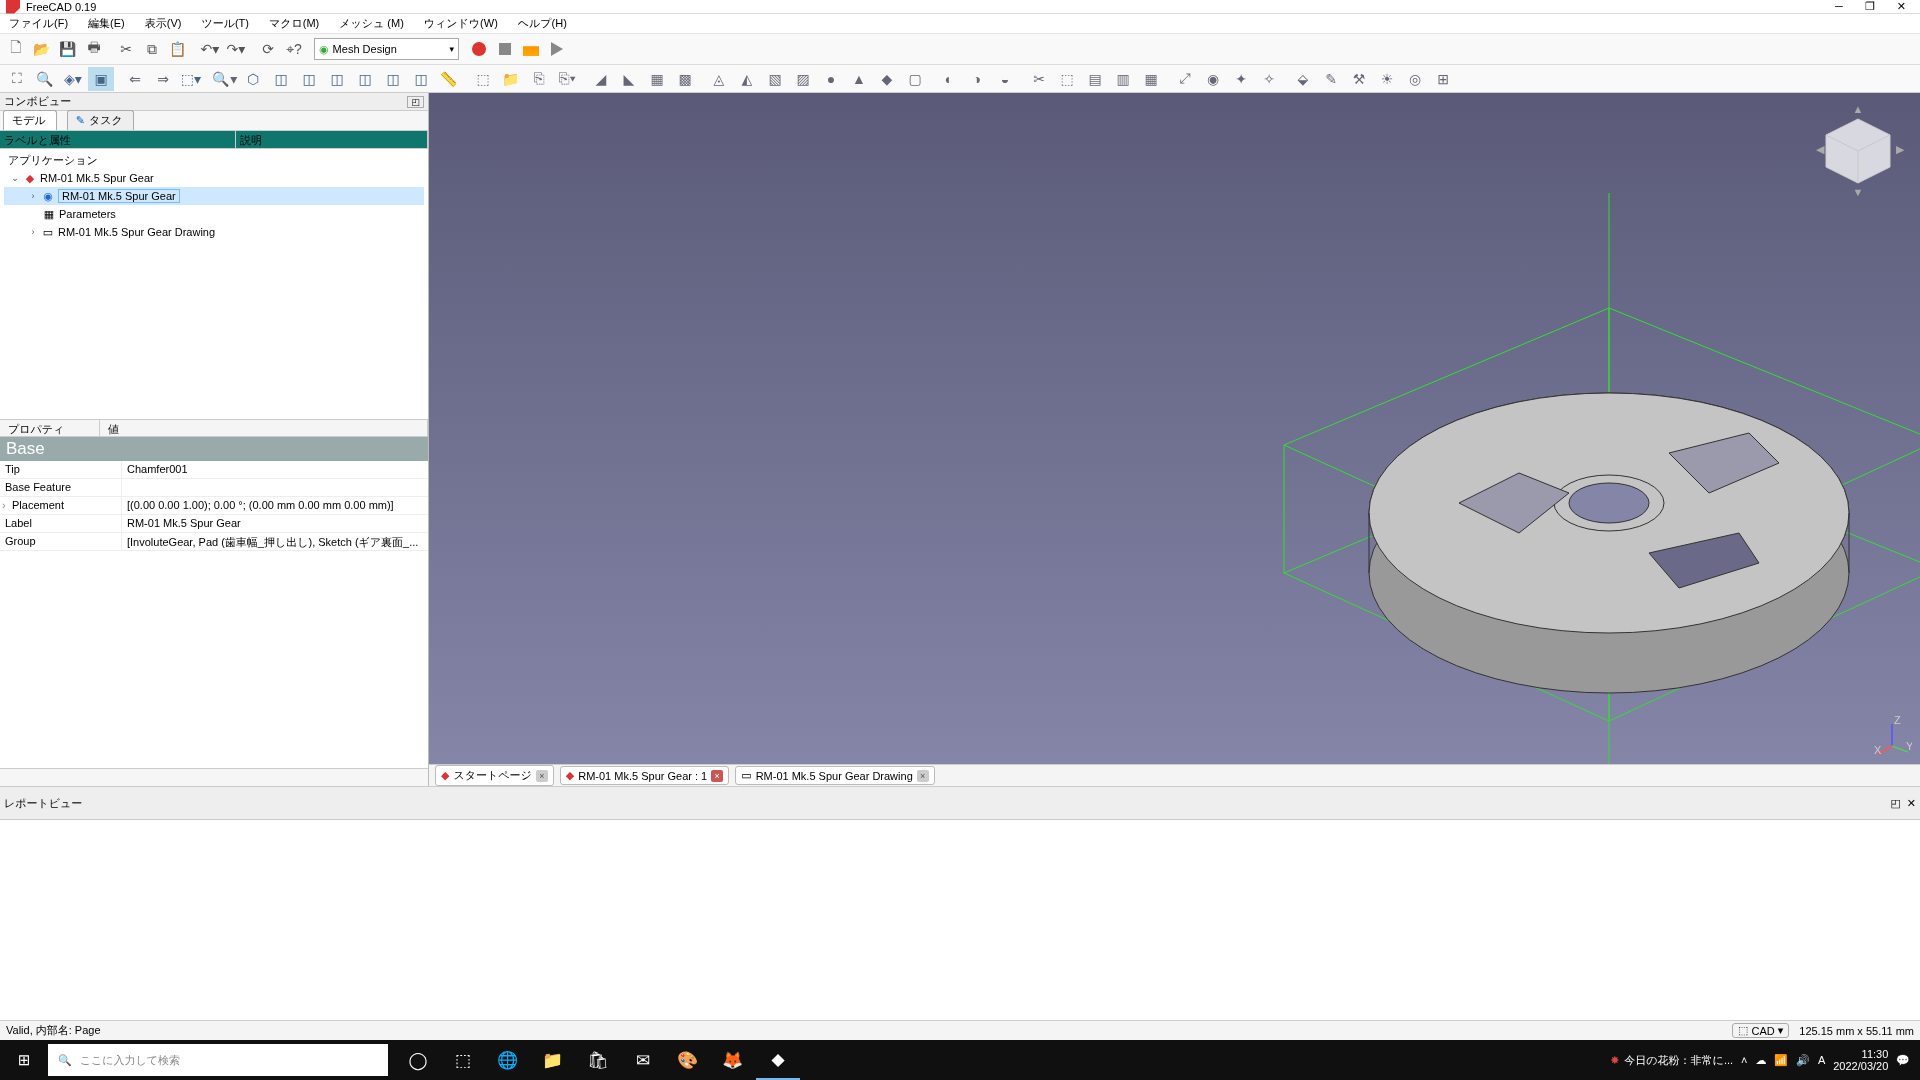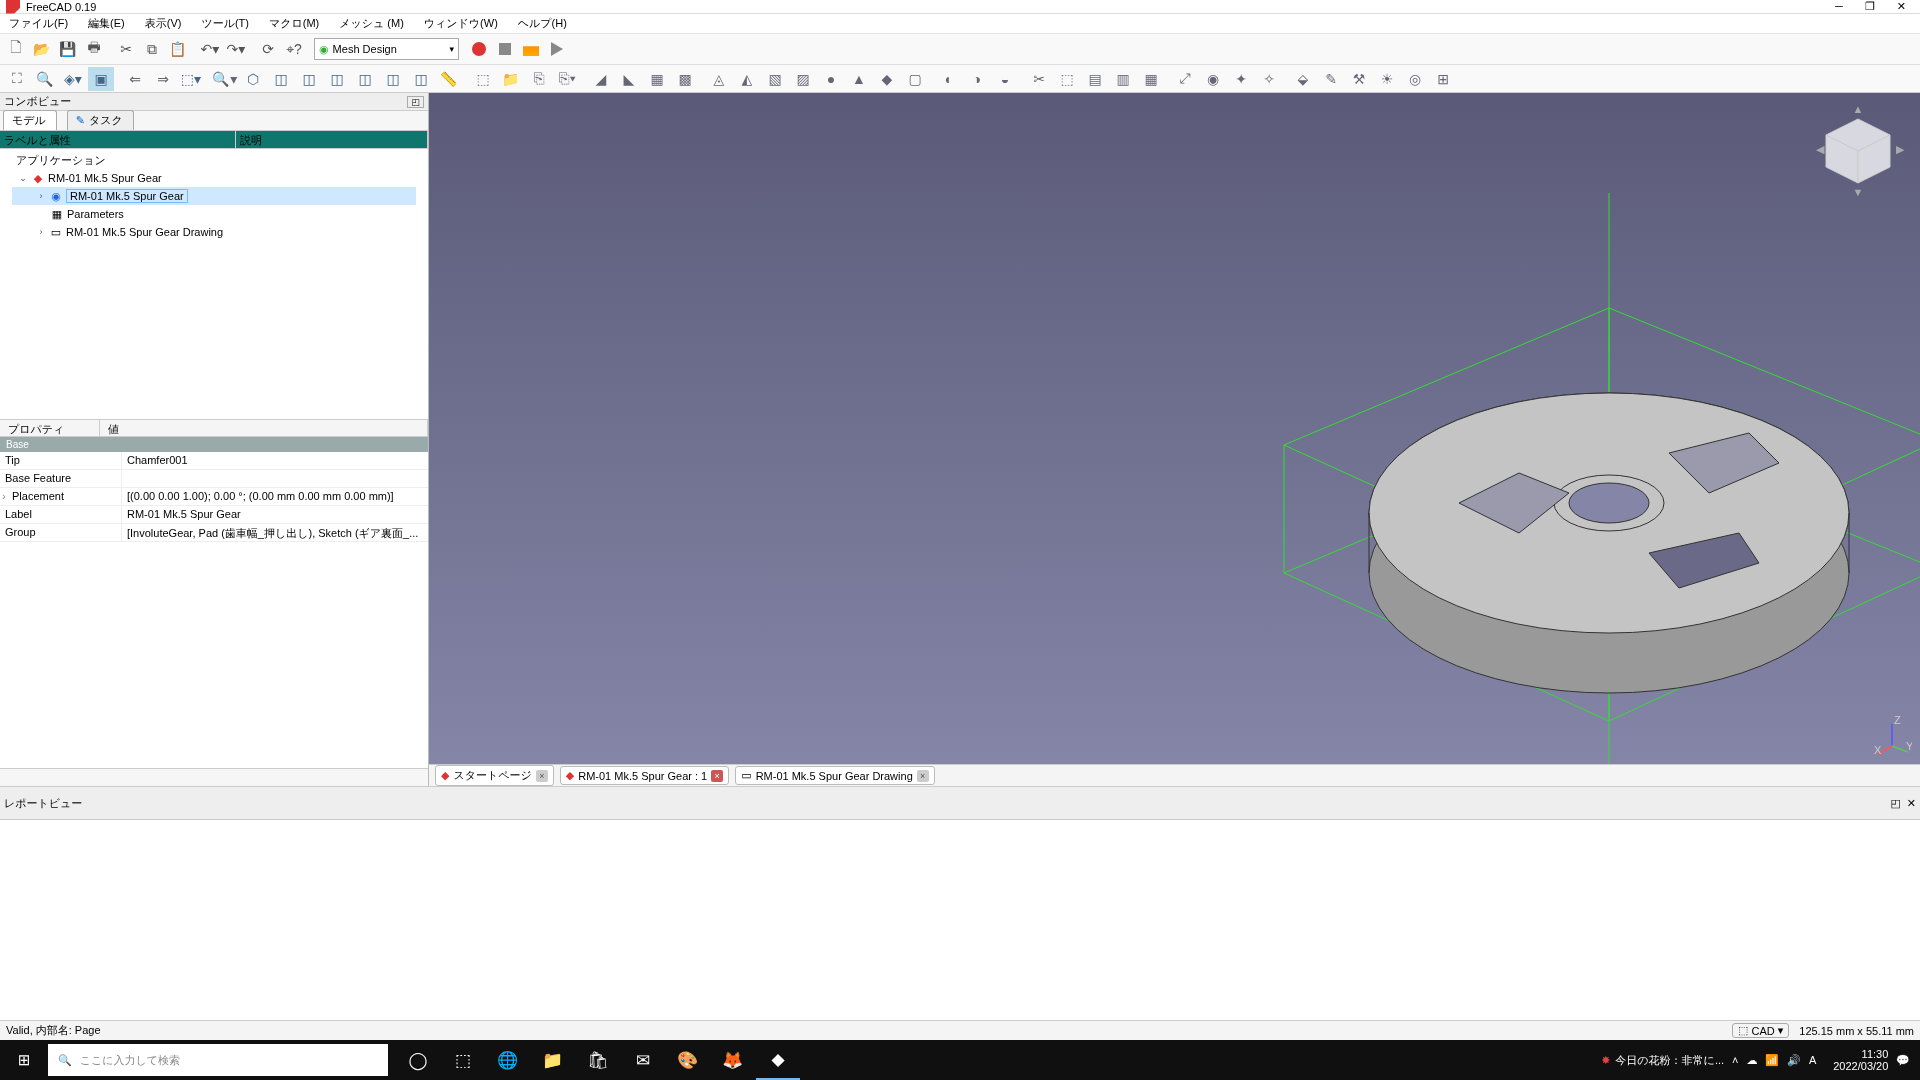--- a/index.html
+++ b/index.html
@@ -24,29 +24,29 @@
 .tb2-btn.cube{color:#468;}
 .main { flex:1; display:flex; min-height:0;}
 .combo-panel { width:429px; background:#fff; display:flex; flex-direction:column; border-right:1px solid #bbb;}
 .combo-title { height:18px; background:#eee; padding:0 4px; display:flex; align-items:center; border-bottom:1px solid #ccc; font-size:11px;}
 .combo-title .float-btn{margin-left:auto;font-size:9px;border:1px solid #aaa;padding:0 3px;}
 .combo-tabs { height:20px; display:flex; align-items:flex-end; background:#f6f6f6; padding-left:3px; gap:8px; border-bottom:1px solid #ccc;}
 .combo-tab { padding:2px 10px 2px 8px; border:1px solid #aaa; border-bottom:none; background:#fff; display:flex; align-items:center; gap:4px; border-radius:3px 3px 0 0; margin-right:2px;}
 .combo-tab.inactive{background:#eee;}
 .tree-hdr { height:18px; display:flex; background:#0f766e; border-bottom:1px solid #ccc;}
 .tree-hdr div{padding:2px 4px;border-right:1px solid #ccc;}
-.tree-body { flex:0 0 auto; height:270px; overflow:auto; padding:2px 12px;}
+.tree-body { flex:0 0 auto; height:270px; overflow:auto; padding:2px 4px;}
 .tree-row { display:flex; align-items:center; height:18px; padding-left:4px; gap:3px;}
 .tree-row.sel{background:#cde8ff;}
 .tree-tw{width:10px;text-align:center;font-size:9px;color:#555;cursor:default;}
 .tree-ico{width:14px;height:14px;display:flex;align-items:center;justify-content:center;font-size:11px;}
 .prop-hdr { height:18px; display:flex; background:#f5f5f5; border-top:1px solid #ccc; border-bottom:1px solid #ccc;}
 .prop-hdr div{padding:2px 8px;border-right:1px solid #ccc;}
 .prop-body { flex:1; overflow:auto;}
-.prop-group { background:#9aa; color:#fff; padding:2px 6px; font-size:10px;}
+.prop-group { background:#9aa; color:#fff; padding:2px 6px; font-size:17px;}
 .prop-row { display:flex; height:18px; border-bottom:1px solid #eee;}
 .prop-row .k{width:122px;padding:2px 5px;border-right:1px solid #eee;}
 .prop-row .v{flex:1;padding:2px 5px;}
 .prop-tabs { height:18px; display:flex; background:#f6f6f6; padding-left:6px; gap:2px; border-top:1px solid #ccc;}
 .prop-tab{padding:1px 24px;border:1px solid #aaa;border-top:none;background:#eee;border-radius:0 0 3px 3px;margin-top:28px;}
 .prop-tab.active{background:#fff;}
 .view3d { flex:1; display:flex; flex-direction:column; min-width:0;}
 .canvas { flex:1; background:linear-gradient(#5a5a78 0%,#8585a8 100%); position:relative; overflow:hidden;}
 .navcube { position:absolute; top:8px; right:12px; width:100px; height:100px;}
 .axes { position:absolute; bottom:8px; right:8px; width:40px; height:40px; }
@@ -60,21 +60,21 @@
 .statusbar{height:20px;background:#f4f4f4;border-top:1px solid #ccc;display:flex;align-items:center;padding:0 6px;font-size:11px;}
 .statusbar .right{margin-left:auto;display:flex;align-items:center;gap:10px;}
 .cad-pill{border:1px solid #aaa;padding:0 5px;display:flex;align-items:center;gap:3px;border-radius:3px;}
 .taskbar{height:40px;background:#101010;display:flex;align-items:center;color:#fff;}
 .tb-start{width:48px;height:40px;display:flex;align-items:center;justify-content:center;font-size:15px;}
 .tb-search{height:32px;width:340px;background:#fff;color:#666;display:flex;align-items:center;gap:8px;padding:0 10px;margin-left:0;}
 .tb-apps{display:flex;gap:1px;margin-left:8px;}
 .tb-app{width:44px;height:40px;display:flex;align-items:center;justify-content:center;font-size:17px;}
 .tb-tray{margin-left:auto;display:flex;align-items:center;gap:8px;padding-right:10px;font-size:11px;}
 .tb-weather{display:flex;align-items:center;gap:5px;}
-.tb-clock{text-align:right;line-height:1.1;margin-left:9px;}
+.tb-clock{text-align:right;line-height:1.1;}
 </style>
 </head>
 <body>
 
 <div class="titlebar">
   <div class="logo"></div>
   <div class="title">FreeCAD 0.19</div>
   <div class="winbtns">
     <span>─</span>
     <span>❐</span>

